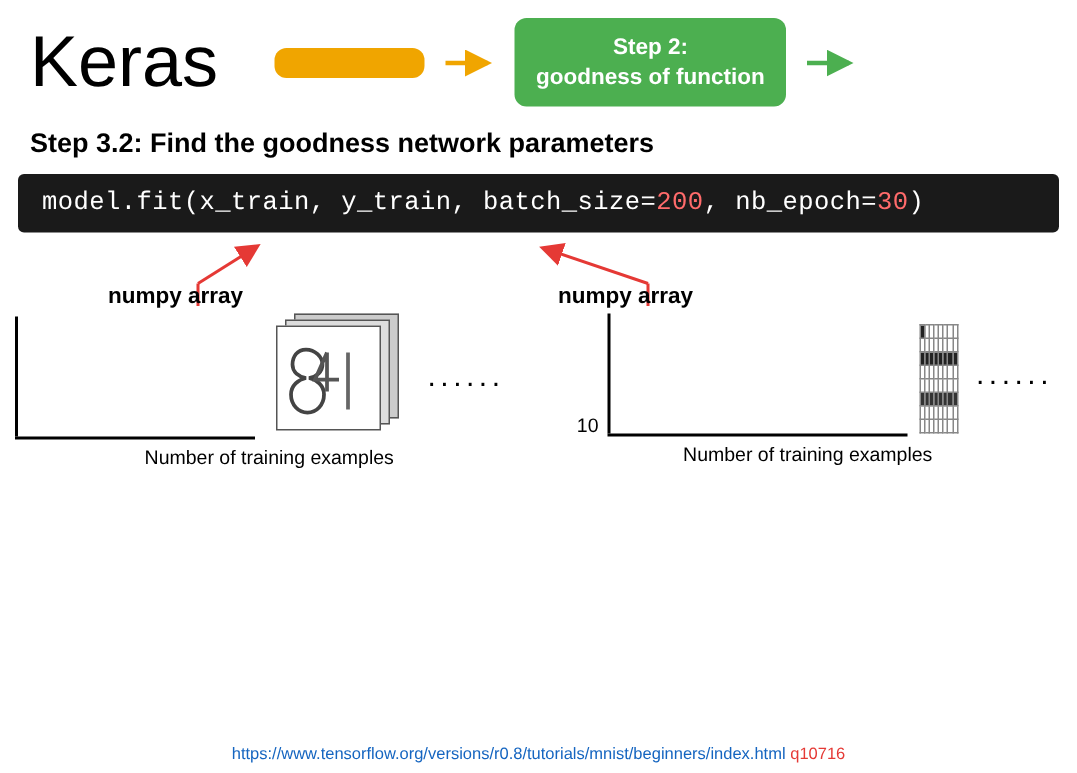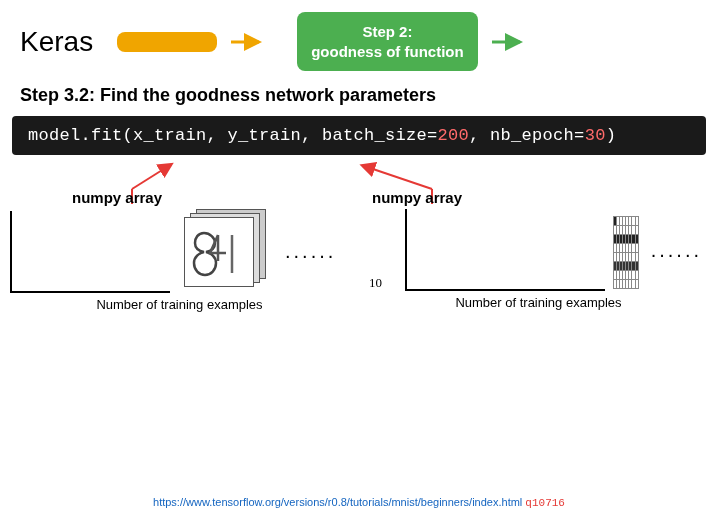--- a/index.html
+++ b/index.html
@@ -14,39 +14,39 @@
 
     
     .header {
       display: flex;
       align-items: center;
       padding: 12px 20px 8px 20px;
       gap: 12px;
     }
 
     .keras-title {
-      font-size: 28px;
+      font-size: 48px;
       font-weight: 300;
       color: #000;
-      margin-right: 12px;
+      margin-right: 26px;
     }
 
     .step-card {
       border-radius: 8px;
       color: white;
       font-size: 15px;
       font-weight: bold;
       text-align: center;
       padding: 10px 14px;
       line-height: 1.3;
       min-width: 100px;
     }
 
     .step1 { background: #f0a500; }
-    .step2 { background: #4caf50; margin-left: 20px; }
+    .step2 { background: #4caf50; }
     .step3 {
       background: #2196f3;
       border: 3px solid #e53935;
     }
 
     .arrow {
       width: 36px;
       height: 24px;
       display: flex;
       align-items: center;
@@ -113,21 +113,20 @@
       left: 0;
       right: 0;
       text-align: center;
       font-size: 11px;
       color: #1565c0;
     }
 
     .footer-id {
       color: #e53935;
       font-size: 11px;
-      font-family: Liberation Mono, monospace;
     }
   </style>
 </head>
 <body>
 
 <div class="header">
   <span class="keras-title">Keras</span>
 
   <div class="step-card step1">
   </div>
@@ -220,21 +219,21 @@
       </div>
 
       <div class="dots-label">......</div>
     </div>
     <div class="diagram-label">Number of training examples</div>
   </div>
 
   <div class="diagram-section">
     <div style="display:flex; align-items:flex-end; gap:6px; width:100%;">
 
-      <div style="display:flex; flex-direction:column; align-items:flex-start; justify-content:center; min-width:30px;font-family:Liberation Serif, serif;">
+      <div style="display:flex; flex-direction:column; align-items:flex-end; justify-content:center; min-width:30px;">
         <div style="font-size:13px;">10</div>
       </div>
 
       <div style="display:flex; flex-direction:column; align-items:flex-start;">
         <div style="width:2px; height:80px; background:#000;"></div>
         <div style="width:200px; height:2px; background:#000;"></div>
       </div>
 
       <div style="margin-bottom:2px; margin-left:2px;">
         <table style="border-collapse:collapse;">

